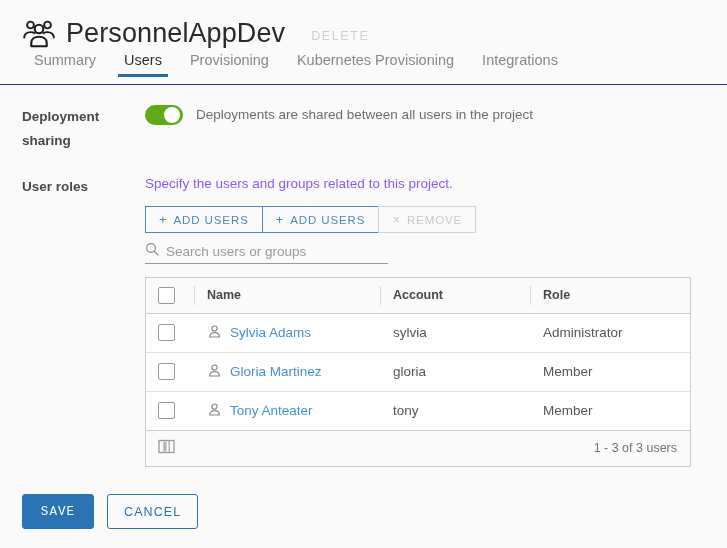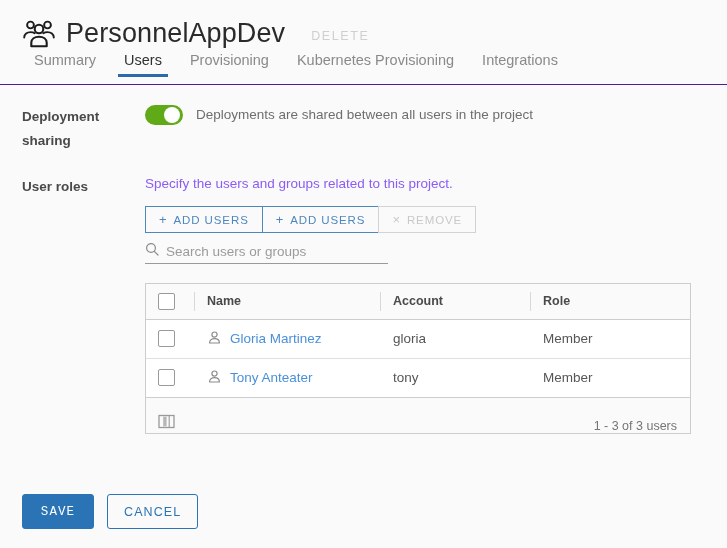--- a/index.html
+++ b/index.html
@@ -184,21 +184,21 @@
     background: transparent;
     font-family: inherit;
     font-size: 13.5px;
     color: #565656;
     padding: 0;
   }
   .search-input::placeholder { color: #9b9b9b; }
 
   
   .table-wrap {
-    margin-top: 19px;
+    margin-top: 13px;
     width: 546px;
     border: 1px solid #cdcdcd;
     background: #fff;
   }
   table.users-table {
     width: 100%;
     border-collapse: collapse;
     table-layout: fixed;
   }
   .users-table thead th {
@@ -251,21 +251,21 @@
     text-decoration: none;
     font-size: 13.5px;
     cursor: pointer;
   }
 
   .table-footer {
     height: 35px;
     background: #fafafa;
     border-top: 0;
     display: flex;
-    align-items: flex-end;
+    align-items: center;
     padding: 0 13px 0 12px;
   }
   .col-toggle-icon { flex: 0 0 17px; cursor: pointer; display: block; }
   .footer-spacer { flex: 1 1 auto; }
   .footer-count {
     font-size: 12.5px;
     color: #757575;
     white-space: nowrap;
   }
 
@@ -385,20 +385,38 @@
             <tr>
               <th class="col-check">
                 <span class="chk"></span>
               </th>
               <th class="col-name divider">Name</th>
               <th class="col-acct divider">Account</th>
               <th class="col-role divider">Role</th>
             </tr>
           </thead>
           <tbody>
+            <tr>
+              <td class="col-check">
+                <span class="chk"></span>
+              </td>
+              <td>
+                <span class="name-cell">
+                  <span class="person-icon">
+                    <svg viewBox="0 0 15 15" width="15" height="15" aria-hidden="true">
+                      <circle cx="7.5" cy="4.6" r="2.6" fill="none" stroke="#8c8c8c" stroke-width="1.2"></circle>
+                      <path d="M2.6 13c0-2.9 2.2-4.3 4.9-4.3s4.9 1.4 4.9 4.3z" fill="none" stroke="#8c8c8c" stroke-width="1.2" stroke-linejoin="round"></path>
+                    </svg>
+                  </span>
+                  <a class="name-link">Sylvia Adams</a>
+                </span>
+              </td>
+              <td>sylvia</td>
+              <td>Administrator</td>
+            </tr>
             <tr>
               <td class="col-check">
                 <span class="chk"></span>
               </td>
               <td>
                 <span class="name-cell">
                   <span class="person-icon">
                     <svg viewBox="0 0 15 15" width="15" height="15" aria-hidden="true">
                       <circle cx="7.5" cy="4.6" r="2.6" fill="none" stroke="#8c8c8c" stroke-width="1.2"></circle>
                       <path d="M2.6 13c0-2.9 2.2-4.3 4.9-4.3s4.9 1.4 4.9 4.3z" fill="none" stroke="#8c8c8c" stroke-width="1.2" stroke-linejoin="round"></path>

